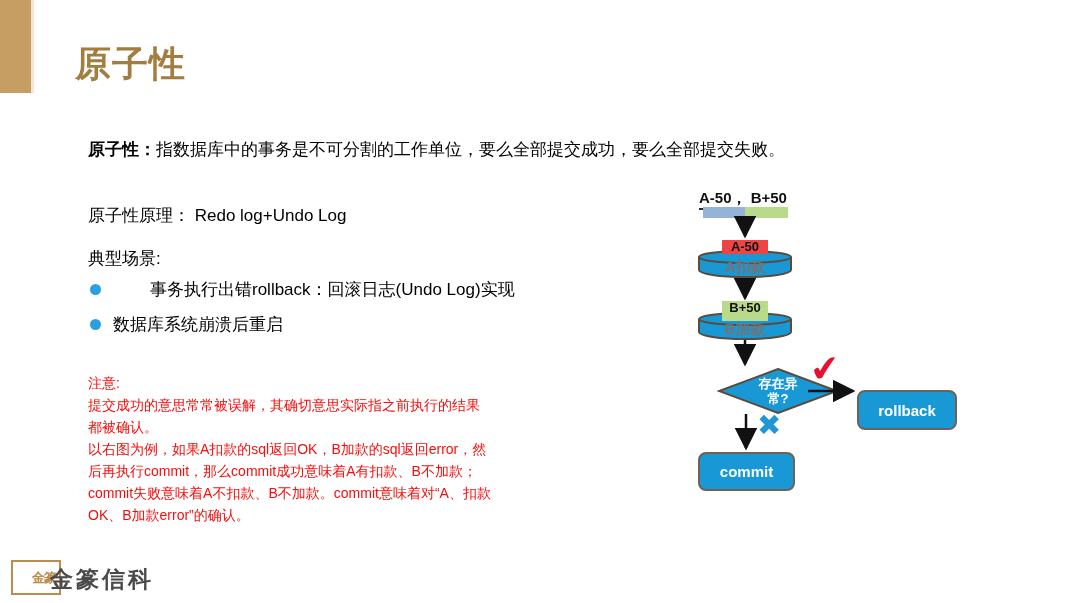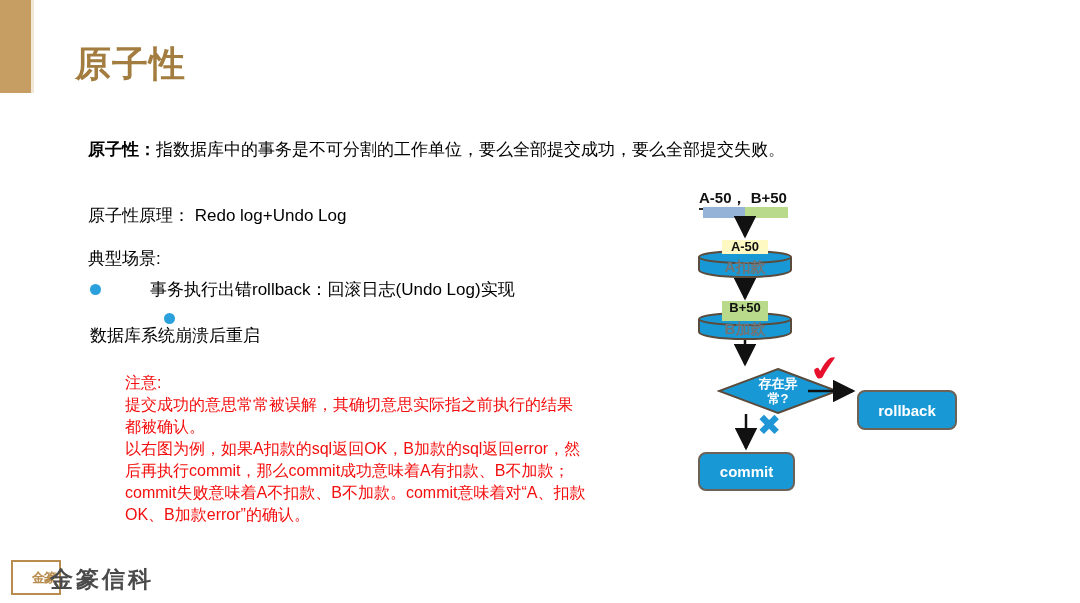--- a/index.html
+++ b/index.html
@@ -14,28 +14,28 @@
   .accent-bar{left:0;top:0;width:31px;height:93px;background:#C69D63;border-right:3px solid #F2E7D4;}
   
   .slide-title{left:75px;top:40px;font-size:36px;font-weight:bold;color:#A37D3F;letter-spacing:1px;}
   
   .definition{left:88px;top:138px;font-size:17px;color:#000;white-space:nowrap;}
   .definition b{font-weight:bold;}
   .principle{left:88px;top:204px;font-size:17px;color:#000;}
   .scenarios{left:88px;top:247px;font-size:17px;color:#000;}
   .bullet-row{left:90px;font-size:17px;color:#000;display:flex;align-items:center;}
   .bullet-dot{width:11px;height:11px;border-radius:50%;background:#2AA0DC;margin-right:12px;flex:0 0 auto;}
-  .note{left:88px;top:372px;font-size:16px;line-height:22px;color:#F40E0E;white-space:pre-line;margin-left:37px;}
+  .note{left:88px;top:372px;font-size:14px;line-height:22px;color:#F40E0E;white-space:pre-line;}
   
   .fc-input-label{left:699px;top:189px;font-size:15px;font-weight:600;color:#111;
     border-bottom:2px solid #2b2b2b;padding-bottom:0;}
   .fc-bar{left:703px;top:207px;width:85px;height:11px;
     background:linear-gradient(to right,#95B3D7 0 50%,#B9D98B 50% 100%);}
   .chip{font-size:13px;font-weight:600;color:#111;text-align:center;z-index:3;}
-  .chip-a{left:722px;top:240px;width:46px;height:14px;line-height:14px;background:#fef9c3;}
+  .chip-a{left:722px;top:240px;width:46px;height:14px;line-height:14px;background:#ef4444;}
   .chip-b{left:722px;top:301px;width:46px;height:20px;line-height:14px;background:#B9D98B;}
   .cyl{width:96px;height:30px;z-index:2;}
   .cyl svg{display:block;}
   .cyl-a{left:697px;top:249px;}
   .cyl-b{left:697px;top:311px;}
   .cyl-label{position:absolute;left:0;right:0;top:9px;text-align:center;
     color:#737373;font-size:15px;font-weight:bold;}
   .diamond{left:717px;top:368px;width:122px;height:46px;}
   .diamond-label{position:absolute;inset:0;display:flex;align-items:center;justify-content:center;
     color:#fff;font-size:13px;font-weight:bold;line-height:15px;text-align:center;white-space:pre-line;}
@@ -60,21 +60,21 @@
 
 <div class="abs definition"><b>原子性：</b><span>指数据库中的事务是不可分割的工作单位，要么全部提交成功，要么全部提交失败。</span></div>
 
 <div class="abs principle">原子性原理： Redo log+Undo Log</div>
 <div class="abs scenarios">典型场景:</div>
 
 <div class="abs bullet-row" style="top:278px;gap:37px;">
   <span class="bullet-dot"></span>
   <span>事务执行出错rollback：回滚日志(Undo Log)实现</span>
 </div>
-<div class="abs bullet-row" style="top:313px;flex-direction:column;">
+<div class="abs bullet-row" style="top:313px;">
   <span class="bullet-dot"></span>
   <span>数据库系统崩溃后重启</span>
 </div>
 
 <div class="abs note">注意:
 提交成功的意思常常被误解，其确切意思实际指之前执行的结果
 都被确认。
 以右图为例，如果A扣款的sql返回OK，B加款的sql返回error，然
 后再执行commit，那么commit成功意味着A有扣款、B不加款；
 commit失败意味着A不扣款、B不加款。commit意味着对“A、扣款

